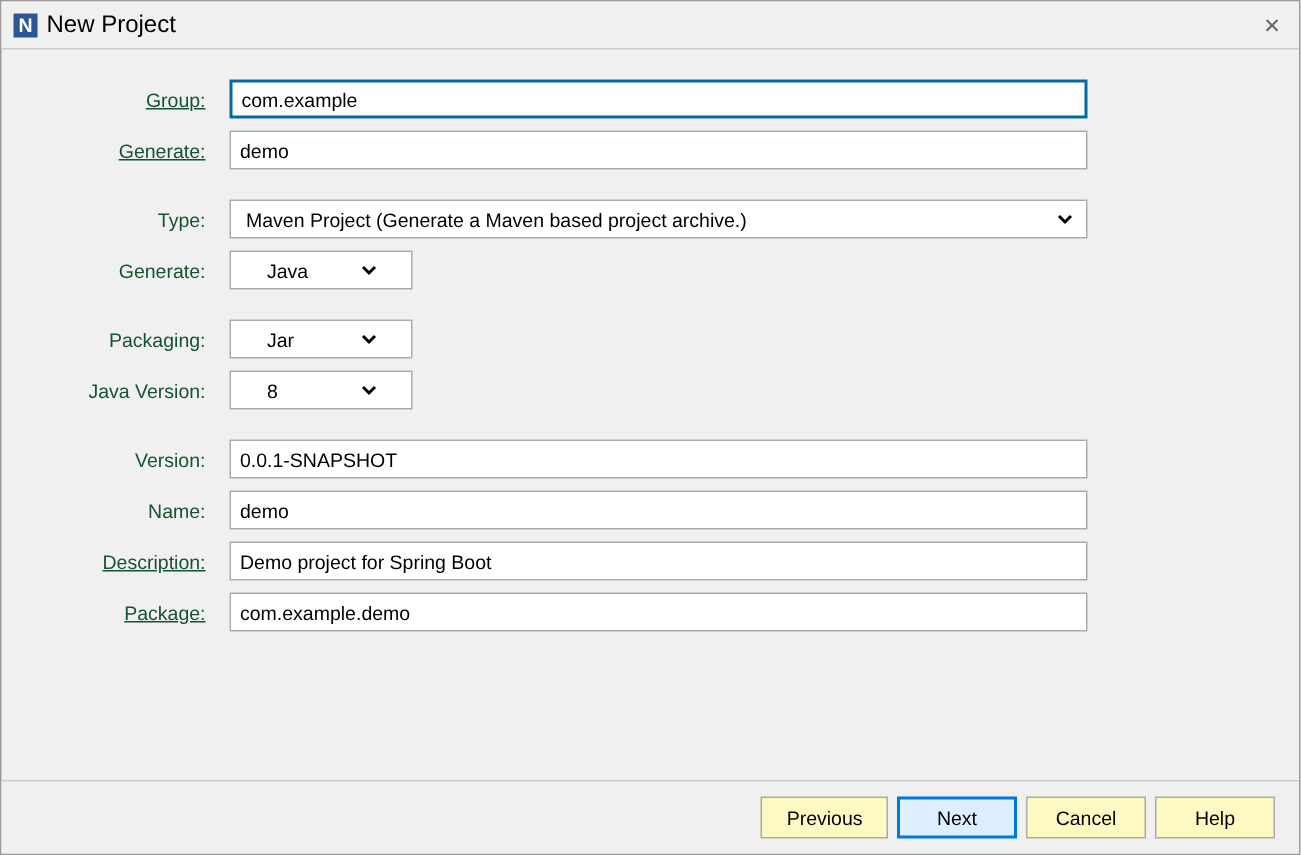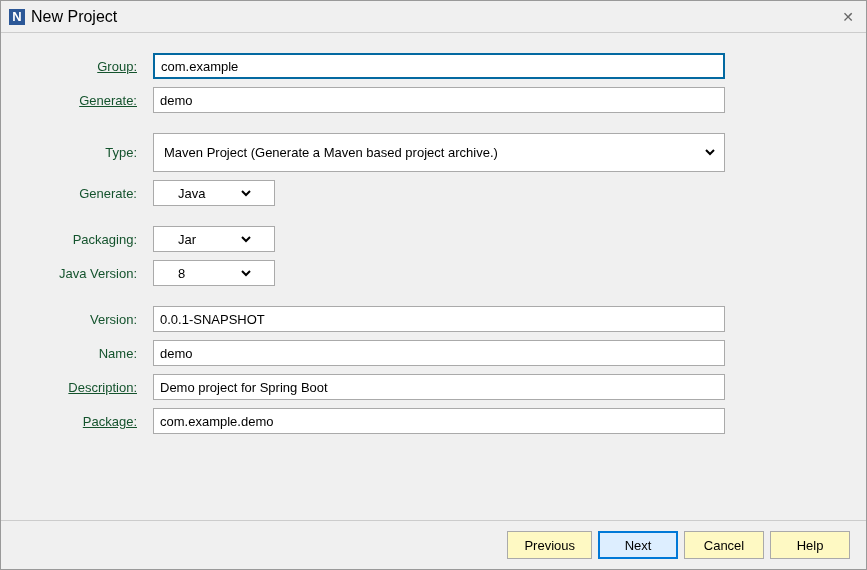--- a/index.html
+++ b/index.html
@@ -165,21 +165,21 @@
       background: transparent;
       outline: none;
       font-size: 13px;
       cursor: pointer;
       height: 100%;
       min-width: 80px;
     }
 
     .full-type-select {
       width: 100%;
-      height: 39px;
+      height: 26px;
       border: 1px solid #aaa;
       background: white;
       padding: 2px 6px;
       display: flex;
       align-items: center;
     }
 
     .full-type-select select {
       border: none;
       background: transparent;

